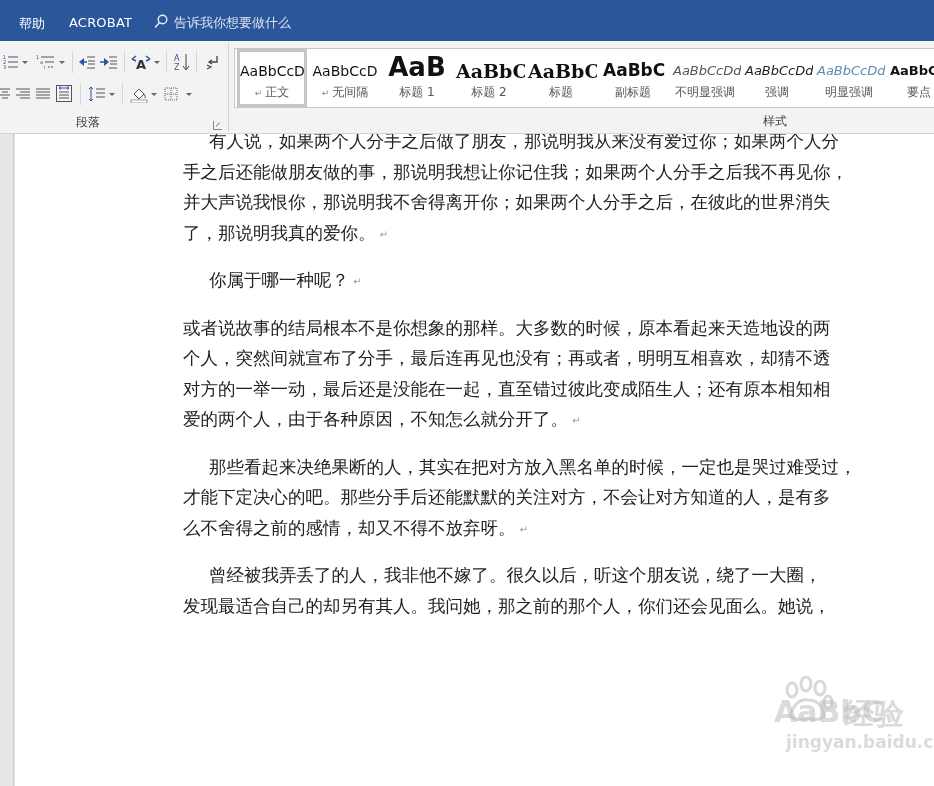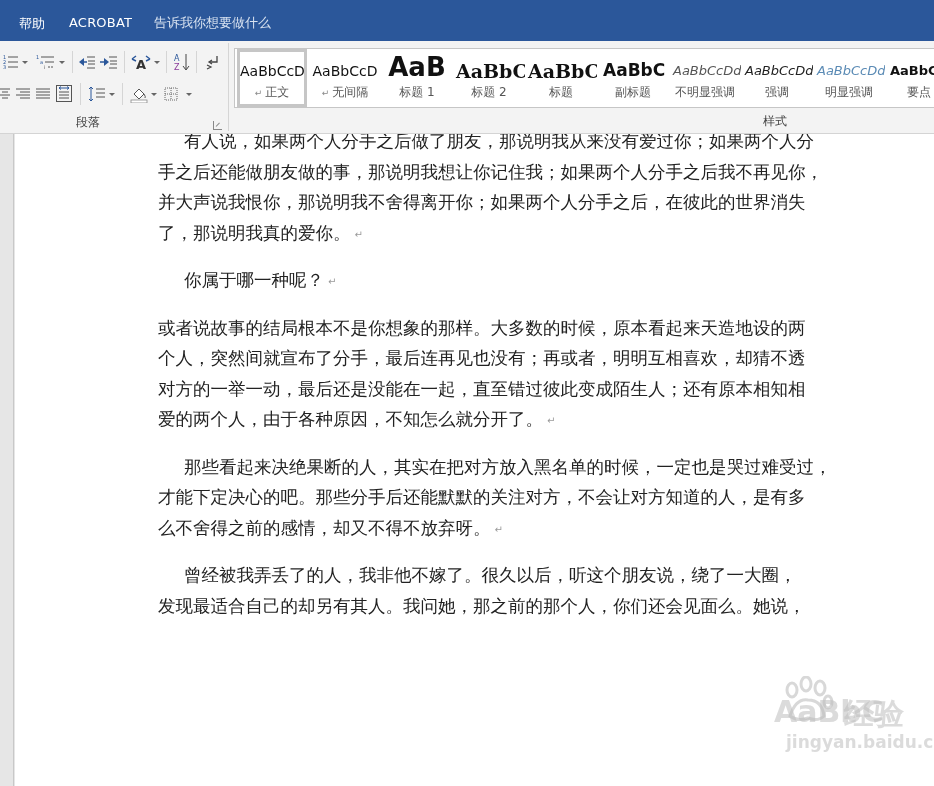--- a/index.html
+++ b/index.html
@@ -3,21 +3,21 @@
 <meta charset="utf-8">
 <style>
   * { box-sizing: border-box; margin: 0; padding: 0; }
   html, body { width: 934px; height: 786px; overflow: hidden; background: #e6e6e6; font-family: "DejaVu Sans", "Liberation Sans", sans-serif; }
 
   
   .tabbar { position: absolute; left: 0; top: 0; width: 934px; height: 41px; background: #2b579a; color: #fff; }
   .tab { position: absolute; top: 15px; font-size: 13px; color: #fff; white-space: nowrap; }
   .tab.help { left: 19px; }
   .tab.acrobat { left: 69px; letter-spacing: 0.2px; }
-  .tellme { position: absolute; left: 154px; top: 14px; height: 18px; display: flex; align-items: flex-start; color: #d8e2f0; font-size: 13px; flex-direction: column; }
+  .tellme { position: absolute; left: 154px; top: 14px; height: 18px; display: flex; align-items: flex-start; color: #d8e2f0; font-size: 13px; }
   .tellme svg { margin-right: 6px; }
 
   
   .ribbon { position: absolute; left: 0; top: 41px; width: 934px; height: 93px; background: #f3f3f3; border-bottom: 1px solid #d4d4d4; }
   .grp-para { position: absolute; left: 0; top: 0; width: 228px; height: 93px; }
   .grp-sep { position: absolute; left: 228px; top: 2px; width: 1px; height: 88px; background: #d5d5d5; }
   .grp-label { position: absolute; bottom: 3px; font-size: 12px; color: #444; }
   .launcher { position: absolute; right: 6px; bottom: 4px; width: 9px; height: 9px; border-left: 1px solid #888; border-bottom: 1px solid #888; }
   .launcher::after { content: ""; position: absolute; left: 2px; bottom: 2px; width: 5px; height: 1px; background: #888; transform: rotate(-45deg); transform-origin: left; }
 
@@ -33,21 +33,21 @@
   .style-name { position: absolute; left: 0; right: 0; top: 35px; font-size: 12px; color: #555; white-space: nowrap; }
   .para-mark { font-size: 9px; color: #888; margin-right: 3px; }
   .styles-label { position: absolute; left: 763px; bottom: 3px; font-size: 12px; color: #444; }
 
   
   .doc-left { position: absolute; left: 0; top: 134px; width: 14px; height: 652px; background: #e6e6e6; border-right: 1px solid #c8c8c8; }
   .page { position: absolute; left: 15px; top: 134px; width: 919px; height: 652px; background: #fff; overflow: hidden; }
   .content { position: absolute; left: 143px; top: -8px; width: 690px; font-family: "DejaVu Sans", sans-serif; font-size: 17.5px; color: #222; }
   .para { line-height: 30.5px; margin-bottom: 15px; text-indent: 2em; }
   .line { display: block; white-space: nowrap; }
-  .para .line { text-indent: 0; }
+  .para .line { text-indent: 0; margin-left: 25px; }
   .para .line.ind { padding-left: 26px; }
   .pm { font-size: 10px; color: #9a9a9a; margin-left: 4px; vertical-align: 1px; }
 
   
   .watermark { position: absolute; left: 768px; top: 680px; width: 160px; height: 80px; pointer-events: none; }
   .wm-text { position: absolute; color: rgba(190,190,190,0.55); font-weight: bold; font-family: "DejaVu Sans", sans-serif; }
   .wm-baidu { left: 6px; top: 14px; font-size: 30px; }
   .wm-jy { left: 76px; top: 14px; font-size: 30px; }
   .wm-url { left: 18px; top: 52px; font-size: 17px; }
 </style>

